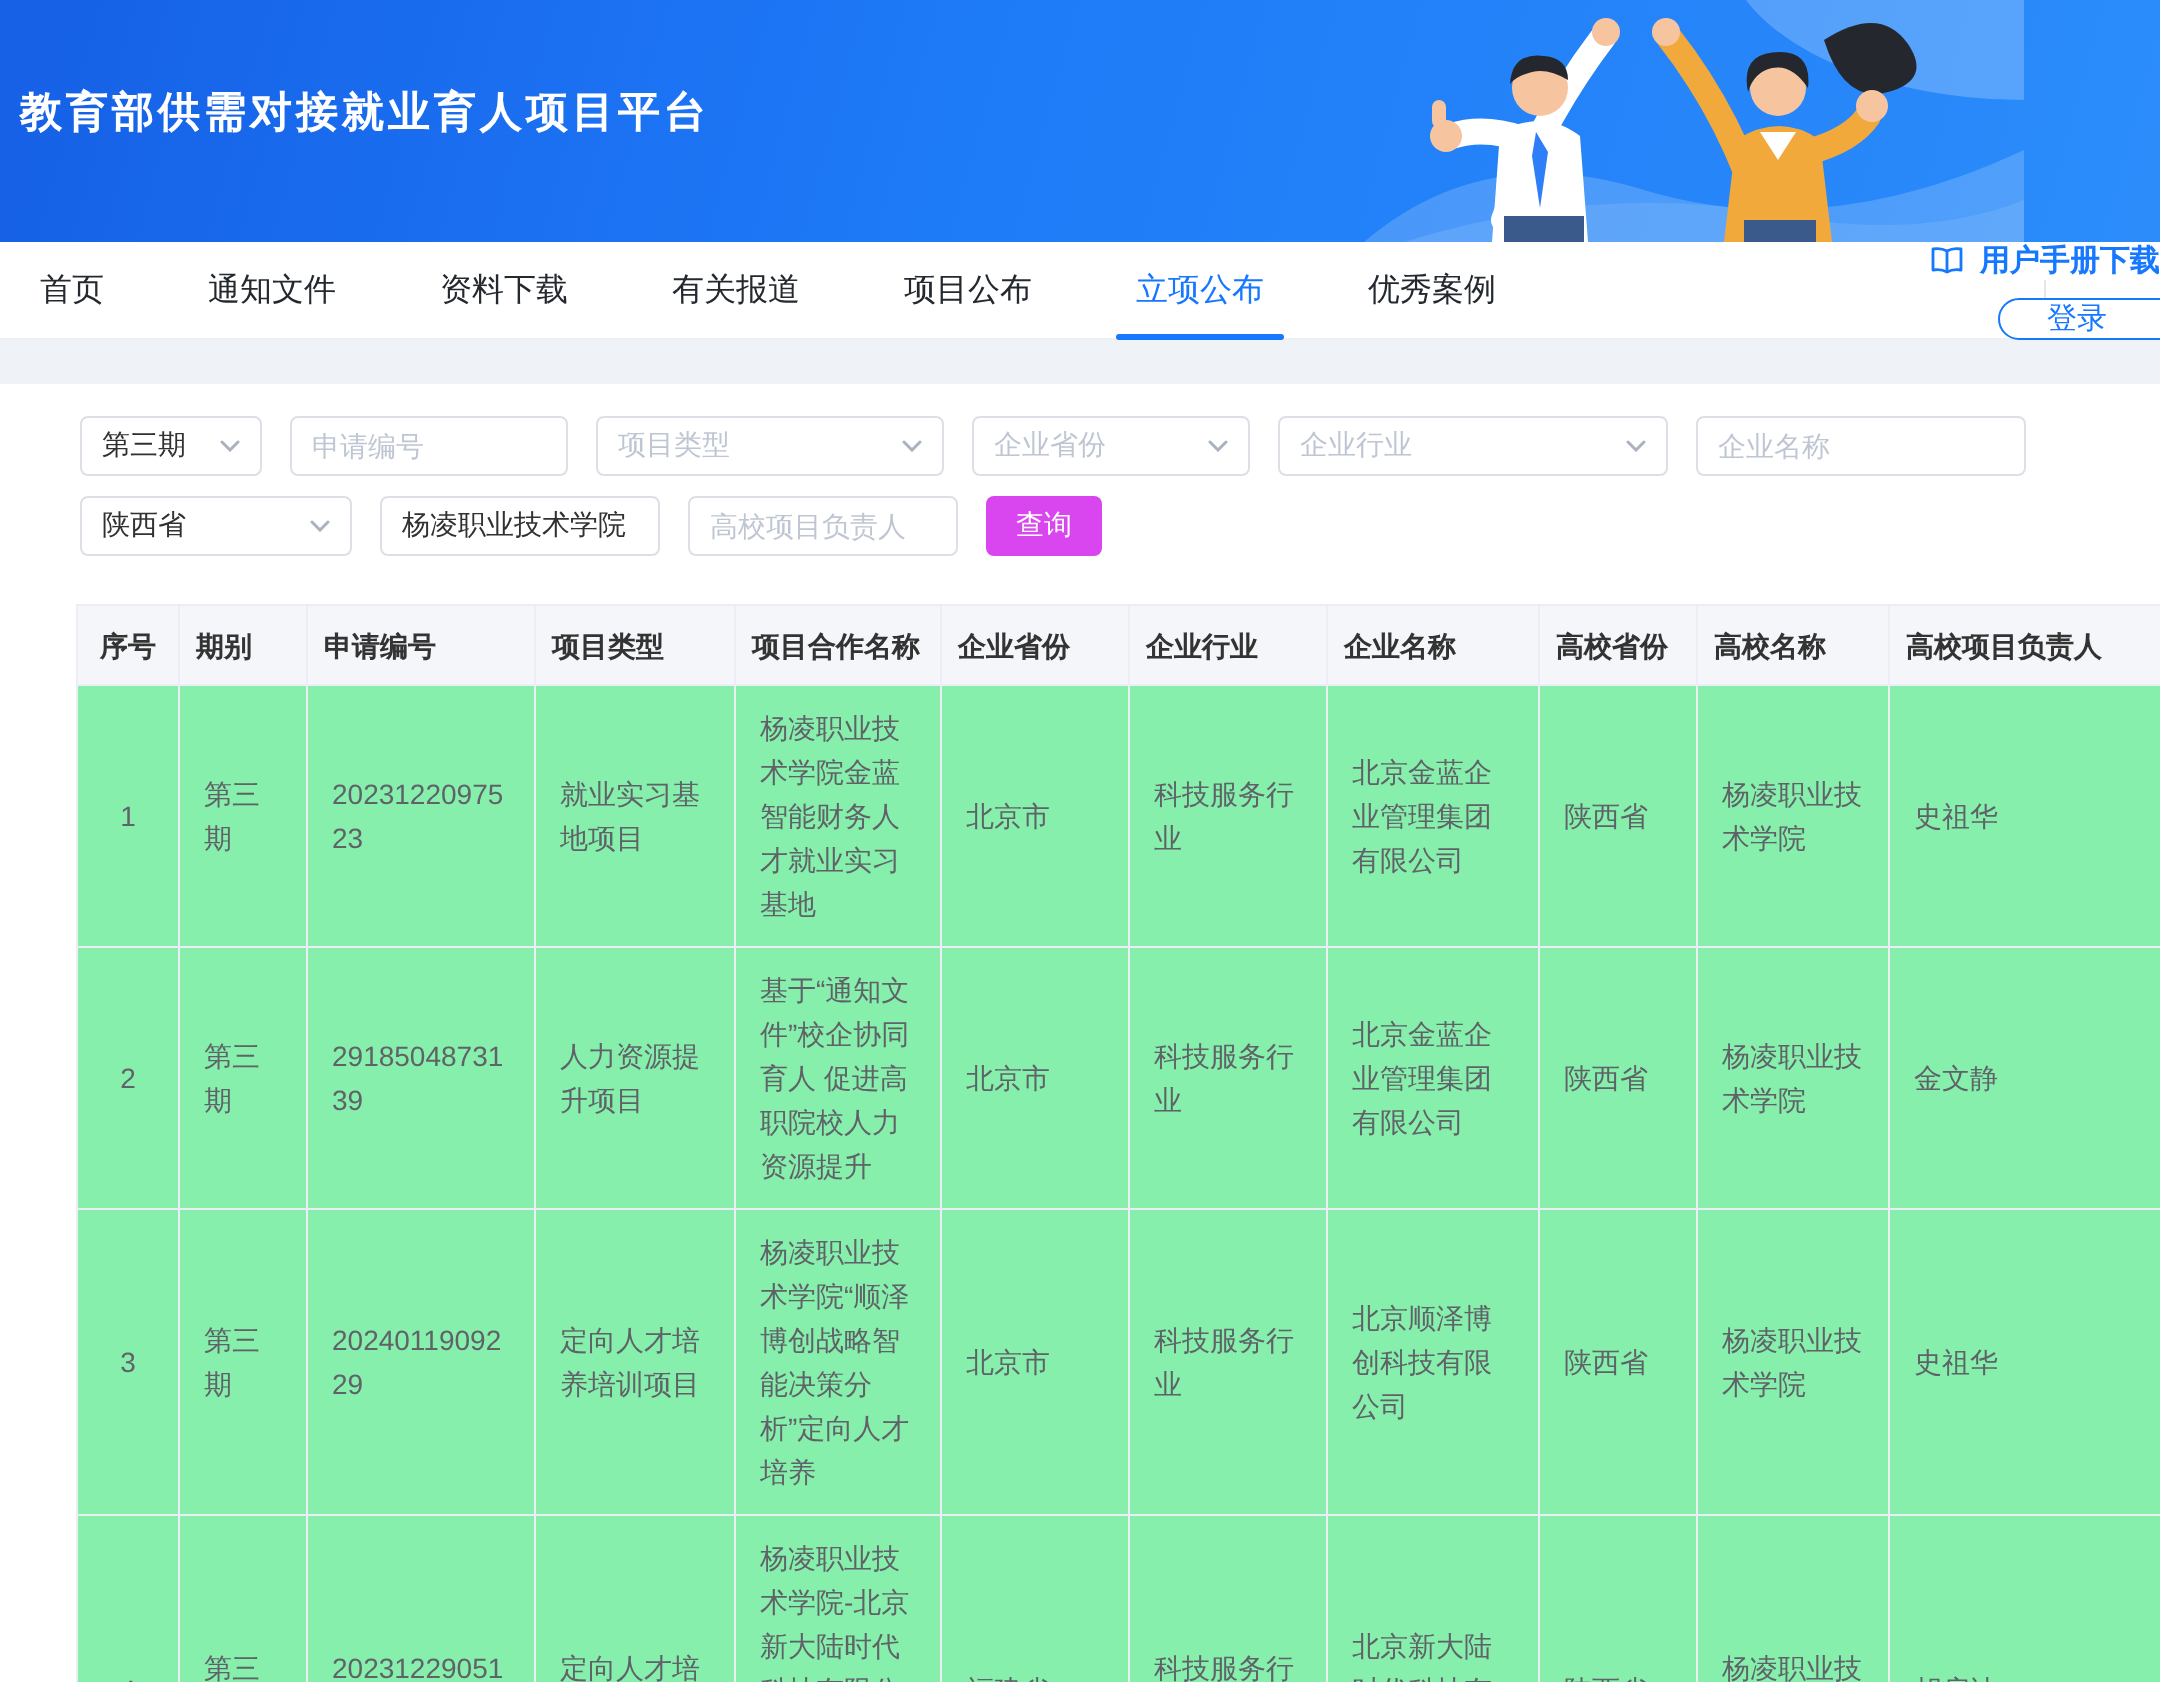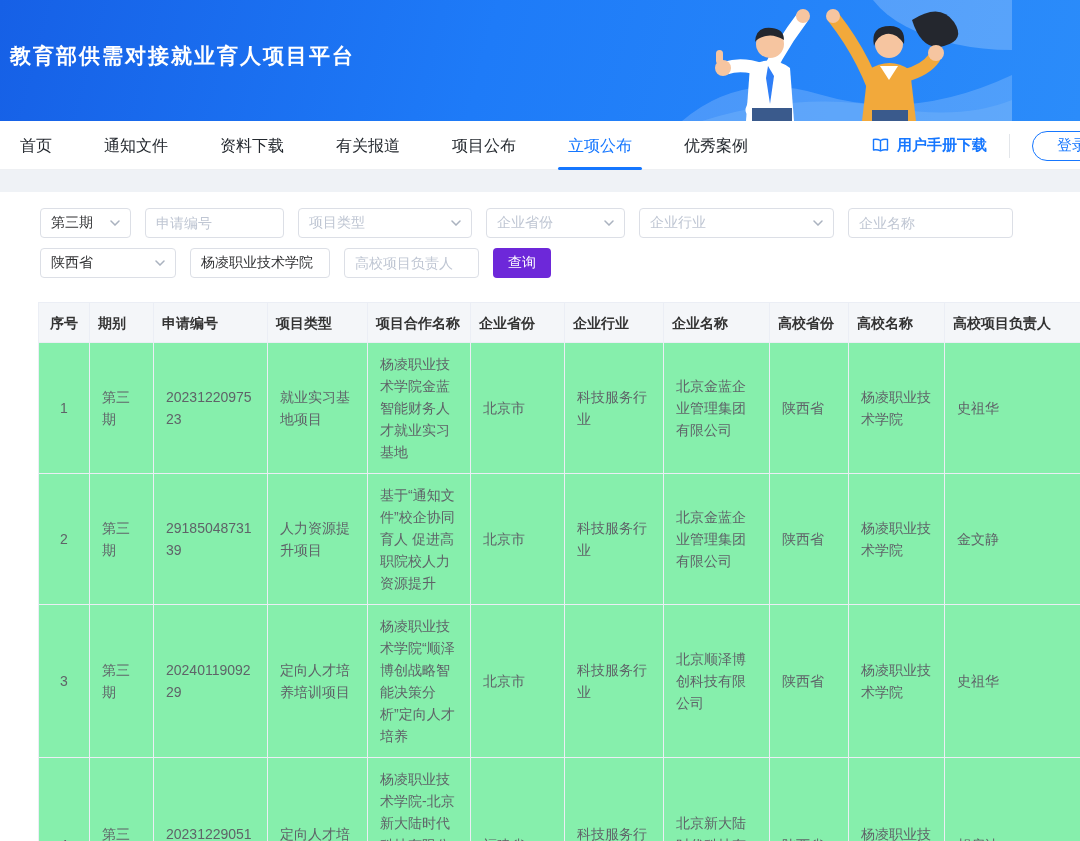--- a/index.html
+++ b/index.html
@@ -16,21 +16,21 @@
 
   
   .nav { position:relative; height:49px; background:#fff; border-bottom:1px solid #eef0f3;
          display:flex; align-items:center; }
   .nav-tabs { display:flex; gap:52px; margin-left:20px; height:49px; }
   .nav-item { position:relative; height:49px; line-height:49px; font-size:16px;
               color:#24292f; cursor:pointer; white-space:nowrap; }
   .nav-item.active { color:#1677ff; }
   .nav-item.active::after { content:""; position:absolute; left:-10px; right:-10px; bottom:0;
                             height:3px; background:#1677ff; border-radius:2px; }
-  .nav-right { position:absolute; right:0; top:0; height:49px; display:flex; align-items:center; }
+  .nav-right { position:absolute; right:0; top:0; height:49px; display:flex; align-items:center;flex-direction:column; }
   .manual-link { display:flex; align-items:center; gap:8px; color:#1677ff; font-size:15px;
                  font-weight:bold; cursor:pointer; white-space:nowrap; }
   .nav-divider { width:1px; height:24px; background:#e3e6ea; margin:0 22px; }
   .login-btn { width:92px; height:30px; border:1px solid #1677ff; border-radius:16px;
                color:#1677ff; font-size:15px; background:#fff; text-align:left;
                padding-left:24px; cursor:pointer; margin-right:-44px; }
 
   .gray-strip { height:22px; background:#eff2f6; }
 
   
@@ -41,21 +41,21 @@
              font-size:14px; color:#303133; }
   .select { display:flex; align-items:center; justify-content:space-between;
             padding:0 10px; cursor:pointer; }
   .select .ph { color:#bfc6d3; }
   .select .val { color:#303133; }
   input.control { padding:0 10px; outline:none; }
   input.control::placeholder { color:#bfc6d3; }
   .w-period { width:91px; } .w-appno { width:139px; } .w-ptype { width:174px; }
   .w-cprov { width:139px; } .w-cind { width:195px; } .w-cname { width:165px; }
   .w-sprov { width:136px; } .w-sname { width:140px; } .w-sleader { width:135px; }
-  .search-btn { width:58px; height:30px; background:#6d28d9; color:#fff; border:none;
+  .search-btn { width:58px; height:30px; background:#d946ef; color:#fff; border:none;
                 border-radius:4px; font-size:14px; cursor:pointer; }
   .chev { flex:0 0 auto; margin-left:6px; }
 
   
   .table-wrap { margin:24px 0 0 38px; }
   table { border-collapse:collapse; table-layout:fixed; width:1042px; }
   th, td { border:1px solid #ebeef5; font-size:14px; line-height:22px;
            padding:10px 12px; vertical-align:middle; word-break:break-all; }
   thead th { background:#f4f6f9; color:#333; font-weight:bold; text-align:left;
              height:40px; padding:8px 8px; white-space:nowrap; }

